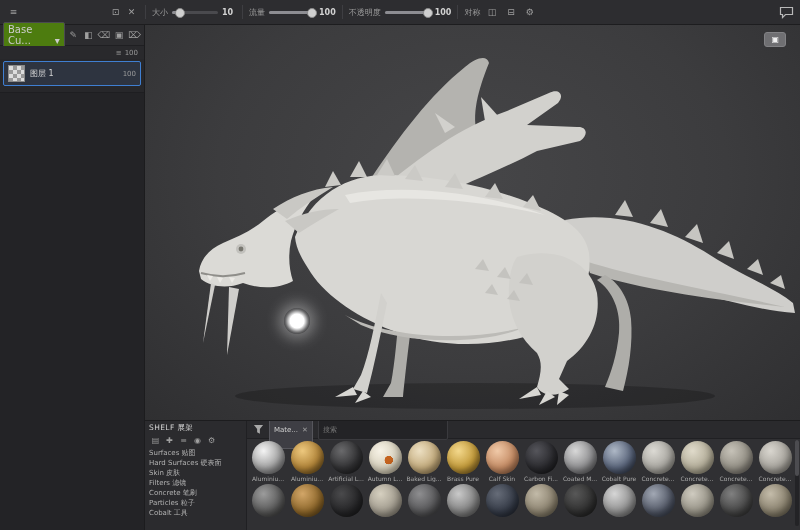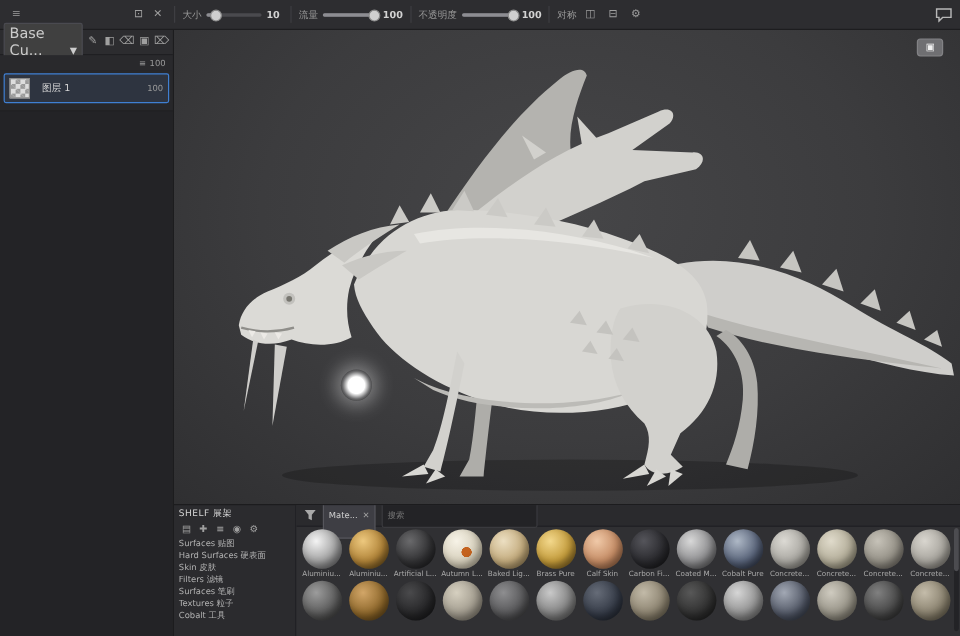--- a/index.html
+++ b/index.html
@@ -15,26 +15,26 @@
   .tb-group{display:flex;align-items:center;gap:4px;}
   .tb-label{color:#9a9a9a;font-size:8px;white-space:nowrap;}
   .tb-val{color:#d2d2d2;font-size:8px;min-width:14px;font-weight:bold;}
   .slider{position:relative;width:46px;height:3px;background:#4a4a4e;border-radius:2px;}
   .slider .fill{position:absolute;left:0;top:0;height:3px;background:#8d8d92;border-radius:2px;}
   .slider .thumb{position:absolute;top:-3px;width:8px;height:8px;background:#cfcfcf;border-radius:50%;}
   
   .left-panel{position:absolute;left:0;top:25px;width:145px;height:505px;background:#28282b;
               border-right:1px solid #1c1c1e;display:flex;flex-direction:column;box-sizing:border-box;}
   .lp-tools{height:20px;display:flex;align-items:center;gap:2px;padding:0 3px;background:#2c2c2f;border-bottom:1px solid #1f1f22;}
-  .dropdown{display:flex;align-items:flex-end;gap:3px;background:#404040;border:1px solid #4a4a50;border-radius:2px;
-            padding:1px 4px;font-size:12px;color:#cccccc;}
+  .dropdown{display:flex;align-items:flex-end;gap:3px;background:#4d7c0f;border:1px solid #4a4a50;border-radius:2px;
+            padding:1px 4px;font-size:10px;color:#cccccc;}
   .lp-subhead{height:13px;display:flex;align-items:center;justify-content:flex-end;gap:3px;
               padding:0 6px;font-size:7px;color:#9a9a9a;background:#29292c;}
   .layers{background:#27272a;padding:2px 3px 6px;border-bottom:1px solid #1e1e21;}
-  .layer{display:flex;align-items:center;gap:10px;padding:3px 4px;border:1px solid #3f7fd2;
+  .layer{display:flex;align-items:center;gap:5px;padding:3px 4px;border:1px solid #3f7fd2;
          background:#2e3440;border-radius:2px;}
   .thumb{width:15px;height:15px;border:1px solid #8a8a8a;background-color:#ddd;
          background-image:linear-gradient(45deg,#999 25%,transparent 25%,transparent 75%,#999 75%),
                           linear-gradient(45deg,#999 25%,transparent 25%,transparent 75%,#999 75%);
          background-size:8px 8px;background-position:0 0,4px 4px;}
   .layer-name{flex:1;font-size:8px;color:#d6d6d6;}
   .layer-meta{font-size:7px;color:#9a9a9a;}
   .lp-rest{flex:1;background:#232326;}
   
   .viewport{position:absolute;left:145px;top:25px;width:655px;height:395px;overflow:hidden;
@@ -244,24 +244,24 @@
           <div class="tree-item">
             <span>Hard Surfaces 硬表面</span>
           </div>
           <div class="tree-item">
             <span>Skin 皮肤</span>
           </div>
           <div class="tree-item">
             <span>Filters 滤镜</span>
           </div>
           <div class="tree-item">
-            <span>Surfaces 笔刷</span>
-          </div>
-          <div class="tree-item">
-            <span>Textures 粒子</span>
+            <span>Concrete 笔刷</span>
+          </div>
+          <div class="tree-item">
+            <span>Particles 粒子</span>
           </div>
           <div class="tree-item">
             <span>Cobalt 工具</span>
           </div>
       </div>
     </div>
 
     <div class="shelf-right">
       <div class="filter-bar">
         <svg width="11" height="11" viewBox="0 0 12 12">

